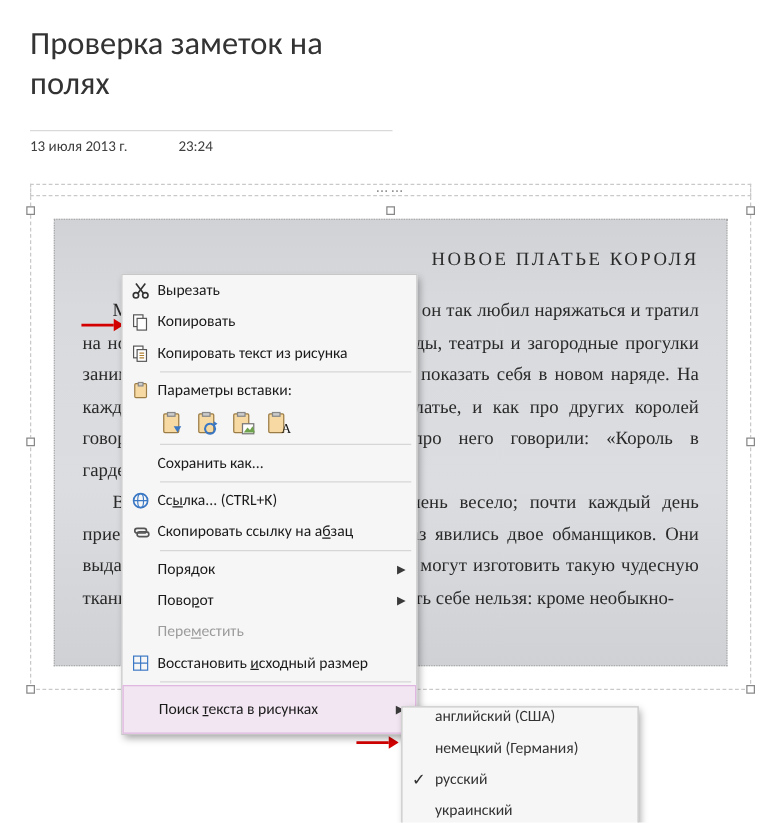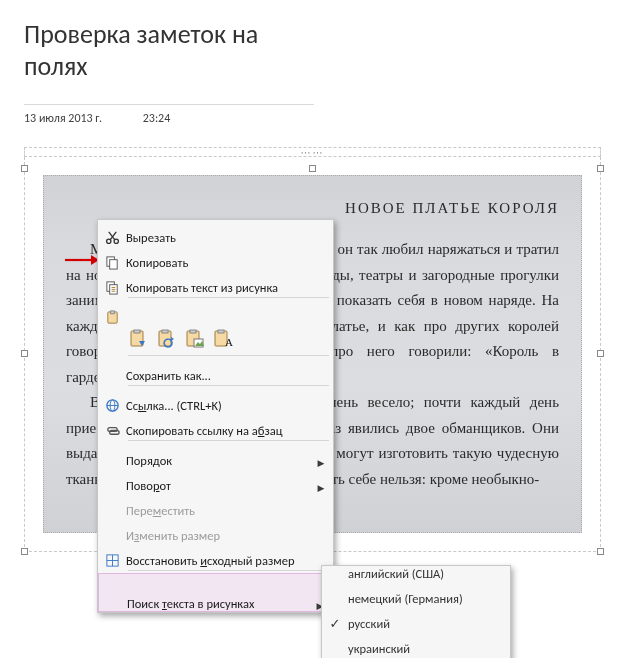--- a/index.html
+++ b/index.html
@@ -17,21 +17,21 @@
   .doc-body p { text-indent: 24px; }
 
   
   .handle { position: absolute; width: 7px; height: 7px; background: #fff; border: 1px solid #888; }
   .h-tl { top: 8px; left: -4px; } .h-tm { top: 8px; left: calc(50% - 4px); } .h-tr { top: 8px; right: -4px; }
   .h-ml { top: calc(50% - 4px); left: -4px; } .h-mr { top: calc(50% - 4px); right: -4px; }
   .h-bl { bottom: -4px; left: -4px; } .h-bm { bottom: -4px; left: calc(50% - 4px); } .h-br { bottom: -4px; right: -4px; }
 
   
   .menu { position: absolute; top: 62px; left: 72px; width: 237px; background: #f6f6f6; border: 1px solid #c7c7c7; box-shadow: 2px 3px 6px rgba(0,0,0,.35); font-size: 12.5px; color: #1b1b1b; }
-  .menu .row { display: flex; align-items: flex-end; height: 25px; padding: 0 6px 0 0; position: relative; }
+  .menu .row { display: flex; align-items: center; height: 25px; padding: 0 6px 0 0; position: relative; }
   .menu .row.hov { background: #f1e6f1; border: 1px solid #e0b7e0; height: 39px; }
   .menu .iconcell { width: 28px; display: flex; align-items: center; justify-content: center; flex-shrink: 0; }
   .menu .iconcell svg { display: block; }
   .menu .lbl { flex: 1; white-space: nowrap; overflow: hidden; }
   .menu .lbl .u { text-decoration: underline; }
   .menu .arrow { width: 12px; text-align: center; color: #3a3a3a; font-size: 9px; }
   .menu .sep { height: 1px; margin: 2px 4px 2px 30px; background: #d6d6d6; }
   .menu .disabled { color: #9c9c9c; }
   .menu .header-row { font-weight: 400; }
   .paste-icons { display: flex; gap: 6px; height: 28px; align-items: center; padding-left: 30px; }
@@ -125,20 +125,21 @@
           <span class="lbl">Копировать текст из рисунка</span>
         </div>
         <div class="sep"></div>
         <div class="row header-row">
           <span class="iconcell">
             <svg width="15" height="15" viewBox="0 0 16 16">
                 <rect x="3" y="2" width="10" height="12" rx="1" fill="#f6d9a3" stroke="#9c7c45"></rect>
                 <rect x="6" y="1" width="4" height="3" fill="#ccc" stroke="#888"></rect>
               </svg>
           </span>
+          <span class="lbl">Параметры вставки:</span>
         </div>
         <div class="paste-icons">
           <span class="pi">
               <svg width="20" height="20" viewBox="0 0 20 20">
                 <rect x="2" y="2" width="12" height="15" rx="1" fill="#f6d9a3" stroke="#9c7c45"></rect>
                 <rect x="5" y="1" width="6" height="3" fill="#ccc" stroke="#888"></rect>
                 <path d="M10 12 l6 0 l-3 5 z" fill="#3a77c4"></path>
               </svg>
             </span>
           <span class="pi">
@@ -198,24 +199,20 @@
         </div>
         <div class="row">
           <span class="iconcell"></span>
           <span class="lbl"><span>Пово</span><span class="u">р</span><span>от</span></span>
           <span class="arrow">▶</span>
         </div>
         <div class="row disabled">
           <span class="iconcell"></span>
           <span class="lbl"><span>Пере</span><span class="u">м</span><span>естить</span></span>
         </div>
-        <div class="row disabled">
-          <span class="iconcell"></span>
-          <span class="lbl"><span>И</span><span class="u">з</span><span>менить размер</span></span>
-        </div>
         <div class="row">
           <span class="iconcell">
             <svg width="15" height="15" viewBox="0 0 16 16">
                 <rect x="2" y="2" width="12" height="12" fill="none" stroke="#3a77c4"></rect>
                 <line x1="2" y1="8" x2="14" y2="8" stroke="#3a77c4"></line>
                 <line x1="8" y1="2" x2="8" y2="14" stroke="#3a77c4"></line>
               </svg>
           </span>
           <span class="lbl"><span>Восстановить </span><span class="u">и</span><span>сходный размер</span></span>
         </div>

